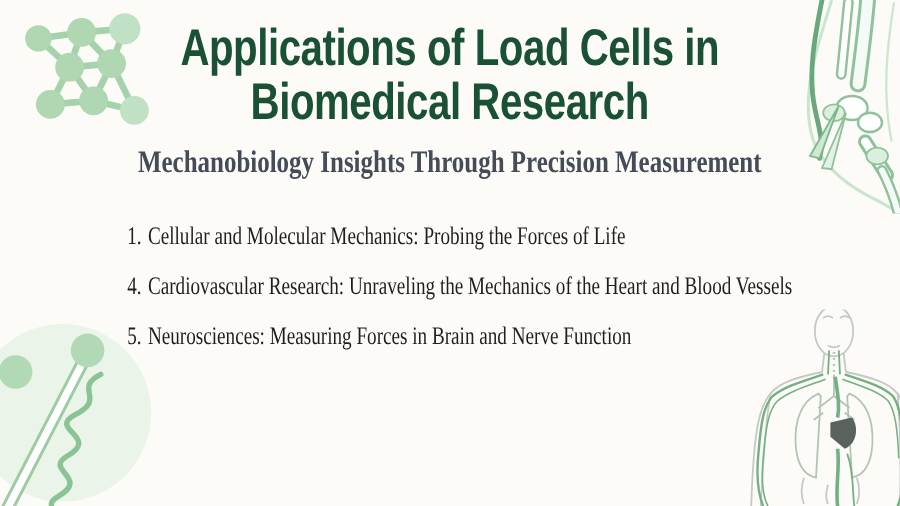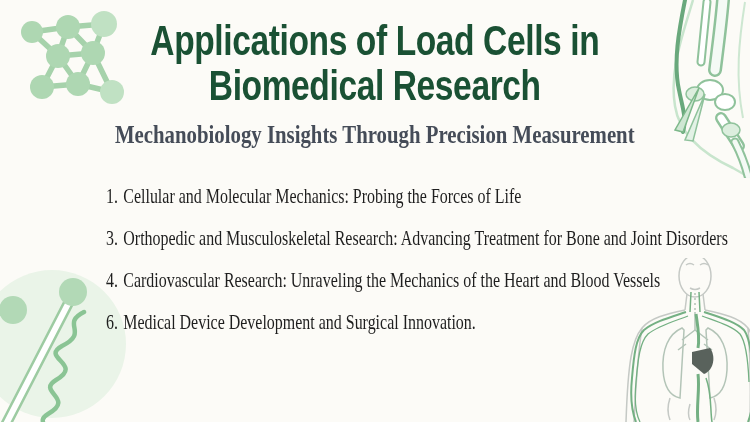--- a/index.html
+++ b/index.html
@@ -176,23 +176,20 @@
 
   <div class="subtitle">
     <span class="s-inner">Mechanobiology Insights Through Precision Measurement</span>
   </div>
 
   <div class="app-list">
     <div class="row">
       <span class="li-inner"><span class="li-num">1.</span><span>Cellular and Molecular Mechanics: Probing the Forces of Life</span></span>
     </div>
     <div class="row">
-      <span class="li-inner"><span class="li-num">3.</span><span>Orthopedic and Musculoskeletal Research: Advancing Treatment for Bone and Joint Disorders</span></span>
-    </div>
-    <div class="row">
       <span class="li-inner"><span class="li-num">4.</span><span>Cardiovascular Research: Unraveling the Mechanics of the Heart and Blood Vessels</span></span>
     </div>
     <div class="row">
-      <span class="li-inner"><span class="li-num">6.</span><span>Medical Device Development and Surgical Innovation.</span></span>
+      <span class="li-inner"><span class="li-num">5.</span><span>Neurosciences: Measuring Forces in Brain and Nerve Function</span></span>
     </div>
   </div>
 
 </div>
 
 </body></html>

